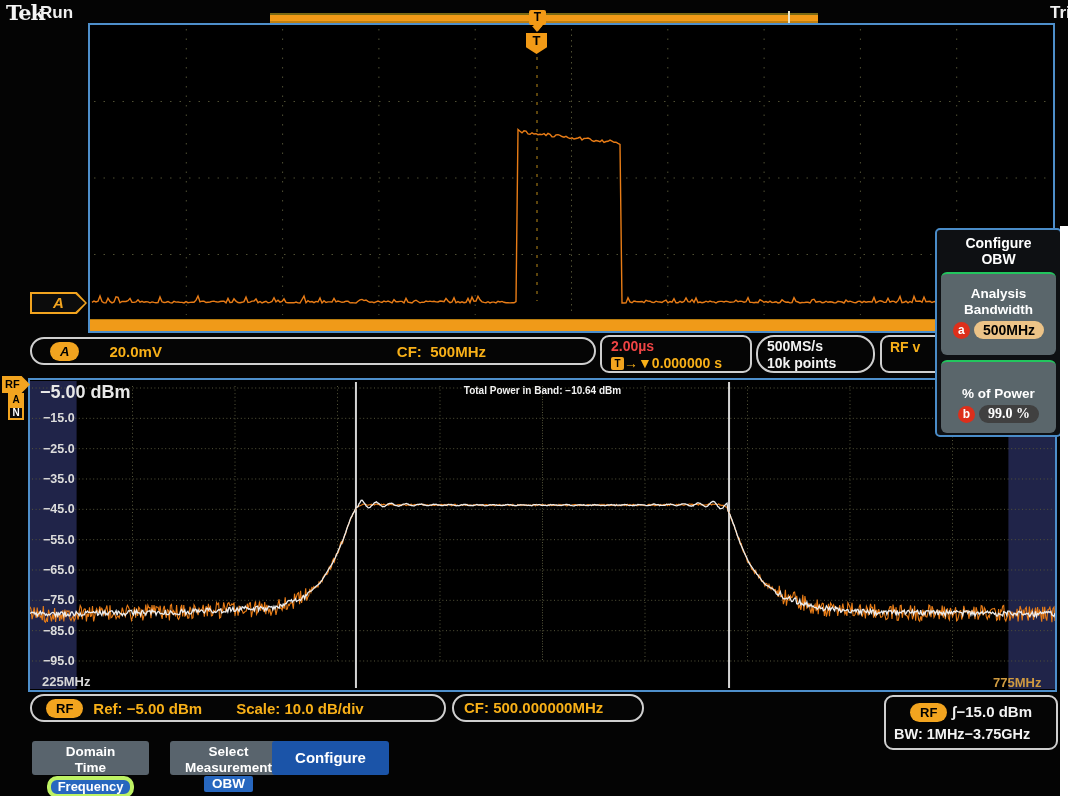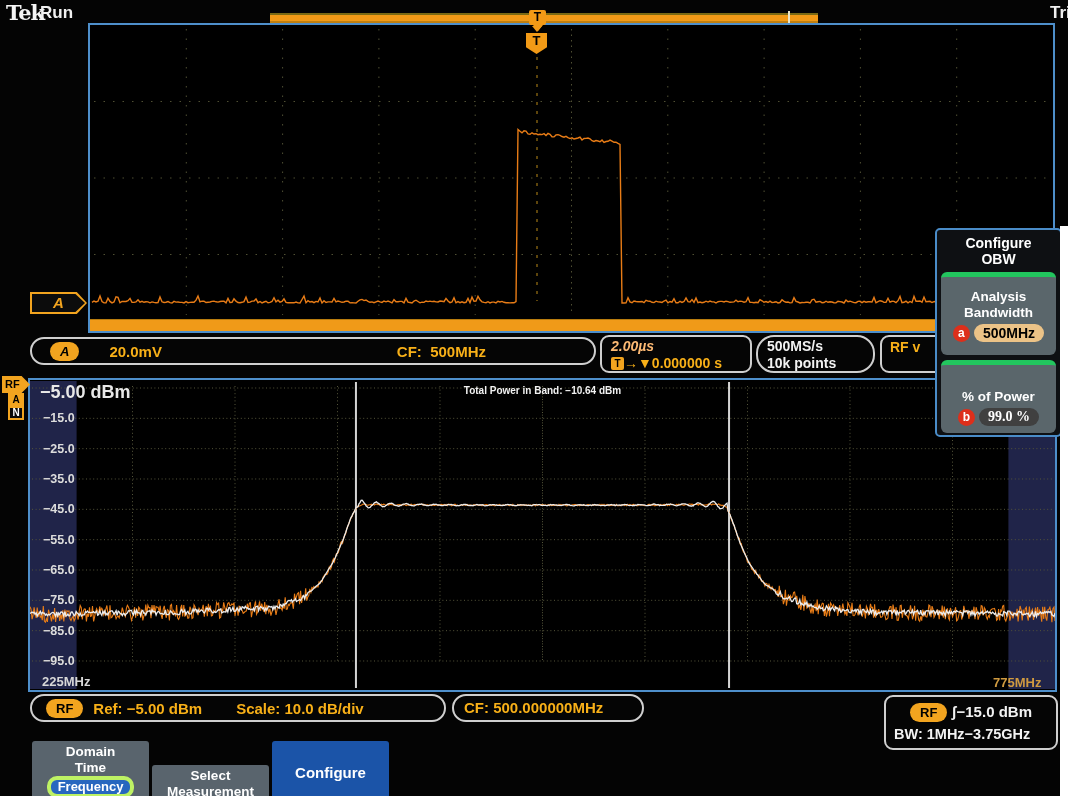--- a/index.html
+++ b/index.html
@@ -64,34 +64,34 @@
   .norm-mk{left:8px;top:406px;width:16px;height:14px;background:#0a0a0a;border:2px solid #f2a41f;
           color:#fff;font-size:10px;line-height:10px;text-align:center;box-sizing:border-box;z-index:4;}
   
   #ro-rf{left:30px;top:694px;width:416px;height:28px;display:flex;align-items:center;padding:0 14px;gap:10px;}
   #ro-cf2{left:452px;top:694px;width:192px;height:28px;line-height:24px;padding:0 10px;}
   #ro-span{left:650px;top:694px;width:228px;height:50px;padding:3px 10px;line-height:21px;}
   #ro-rftrig{left:884px;top:695px;width:174px;height:55px;color:#f2f2f2;padding:4px 8px;
              font-size:15px;line-height:22px;}
   .lblcol{display:inline-block;width:62px;}
   
-  .mbtn{position:absolute;top:741px;width:117px;height:64px;background:#59646d;border-radius:3px;
+  .mbtn{position:absolute;top:741px;width:117px;height:34px;background:#59646d;border-radius:3px;
         color:#fff;text-align:center;font-size:13.5px;line-height:15.5px;padding-top:3px;
         box-sizing:border-box;cursor:pointer;}
   #mbtn-configure{background:#1b54a8;display:flex;align-items:center;justify-content:center;
         font-size:15px;padding-top:0;}
   .pill-rnd{display:inline-block;background:#2767bf;border:4px solid #bef264;border-radius:10px;
         padding:0 7px;line-height:14px;font-size:13px;margin-top:1px;}
   .pill-sq{display:inline-block;background:#2767bf;border-radius:2px;padding:0 8px;
         line-height:16px;font-size:13.5px;margin-top:1px;}
   
   #panel{left:935px;top:228px;width:127px;height:209px;background:#0e1013;border:2px solid #4a8cc8;
          border-radius:5px;box-sizing:border-box;z-index:10;}
   .p-title{text-align:center;color:#fff;font-size:14px;line-height:16px;padding-top:5px;}
-  .p-key{margin:5px 4px 0 4px;background:#5a666b;border-top:5px solid #22c55e;border-radius:6px;
+  .p-key{margin:5px 4px 0 4px;background:#5a666b;border-top:2px solid #22c55e;border-radius:6px;
          text-align:center;color:#fff;font-size:13.5px;line-height:16px;box-sizing:border-box;cursor:pointer;}
   #p-key-a{height:83px;padding-top:12px;}
   #p-key-b{height:73px;padding-top:24px;}
   .key-row{display:flex;align-items:center;justify-content:center;gap:4px;margin-top:3px;}
   .kcirc{width:17px;height:17px;border-radius:50%;background:#dd2f1b;color:#fff;font-size:12px;
          line-height:17px;text-align:center;}
   .kpill-tan{background:#ecc387;color:#000;border-radius:10px;padding:0 9px;font-size:14px;line-height:18px;}
   .kpill-blue{background:#404040;color:#fff;border-radius:10px;padding:0 9px;font-size:14px;line-height:18px;font-family:Liberation Serif, serif;}
   
   .strip-b{left:0;top:796px;width:1068px;height:8px;background:#fff;z-index:20;}
@@ -136,21 +136,21 @@
   </div>
 
   <div id="ro-ch" class="ro">
     <span class="badge it">A</span>
     <span style="margin-left:30px;">20.0mV</span>
     <span style="margin-left:auto;margin-right:90px;">
       <span>CF:</span>&nbsp;&nbsp;<span>500MHz</span>
     </span>
   </div>
   <div id="ro-time" class="ro ro2">
-    <div style="color:#fdba74;font-style:italic;">2.00µs</div>
+    <div style="color:#ef4444;">2.00µs</div>
     <div>
       <span class="tbox">T</span><span>→</span><span>▼</span><span>0.000000 s</span>
     </div>
   </div>
   <div id="ro-acq" class="ro ro2">
     <div>500MS/s</div>
     <div>10k points</div>
   </div>
   <div id="ro-rfclip" class="ro ro2">
     <span>RF v</span>
@@ -220,21 +220,21 @@
       <span>ʃ</span><span>−15.0 dBm</span>
     </div>
     <div style="font-size:14.5px;">BW: 1MHz−3.75GHz</div>
   </div>
 
   <div class="mbtn" style="left:32px;">
     <div>Domain</div>
     <div>Time</div>
     <div><span class="pill-rnd">Frequency</span></div>
   </div>
-  <div class="mbtn" style="left:152px;margin-top:24px;">
+  <div class="mbtn" style="left:170px;">
     <div>Select</div>
     <div>Measurement</div>
     <div><span class="pill-sq">OBW</span></div>
   </div>
   <div id="mbtn-configure" class="mbtn" style="left:272px;">
     <span>Configure</span>
   </div>
 
   <div id="panel" class="abs">
     <div class="p-title">

